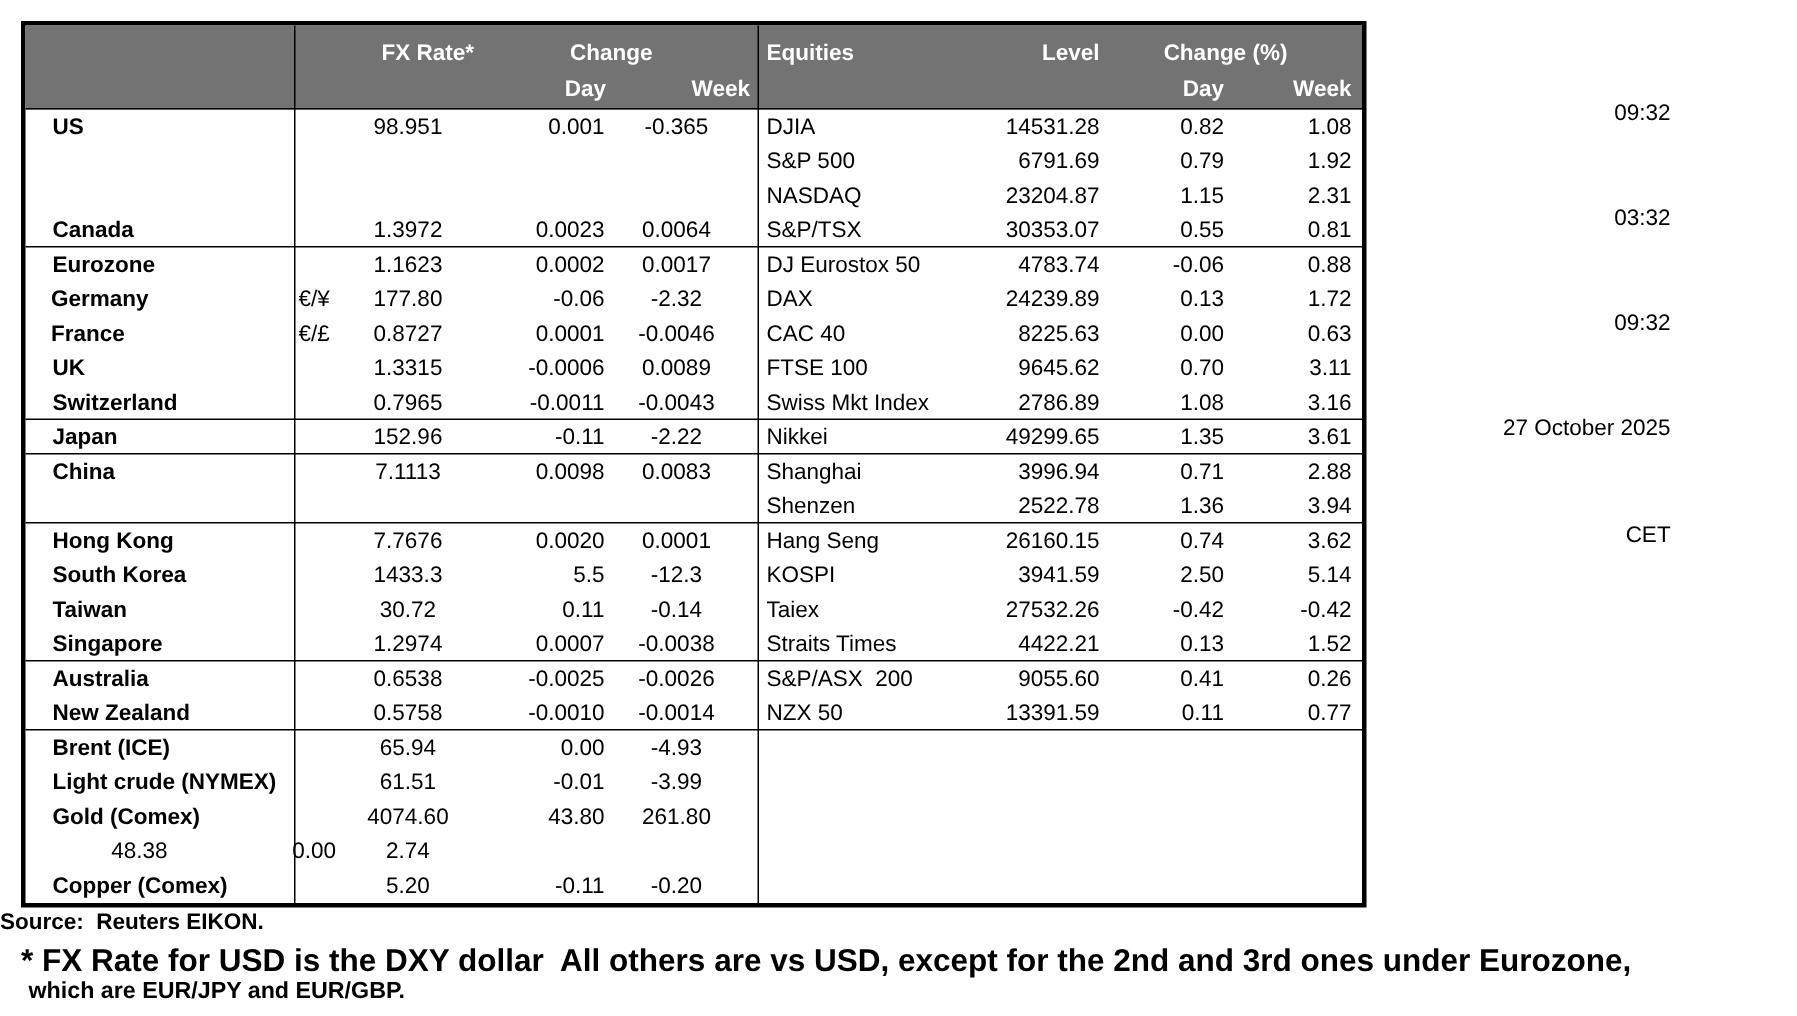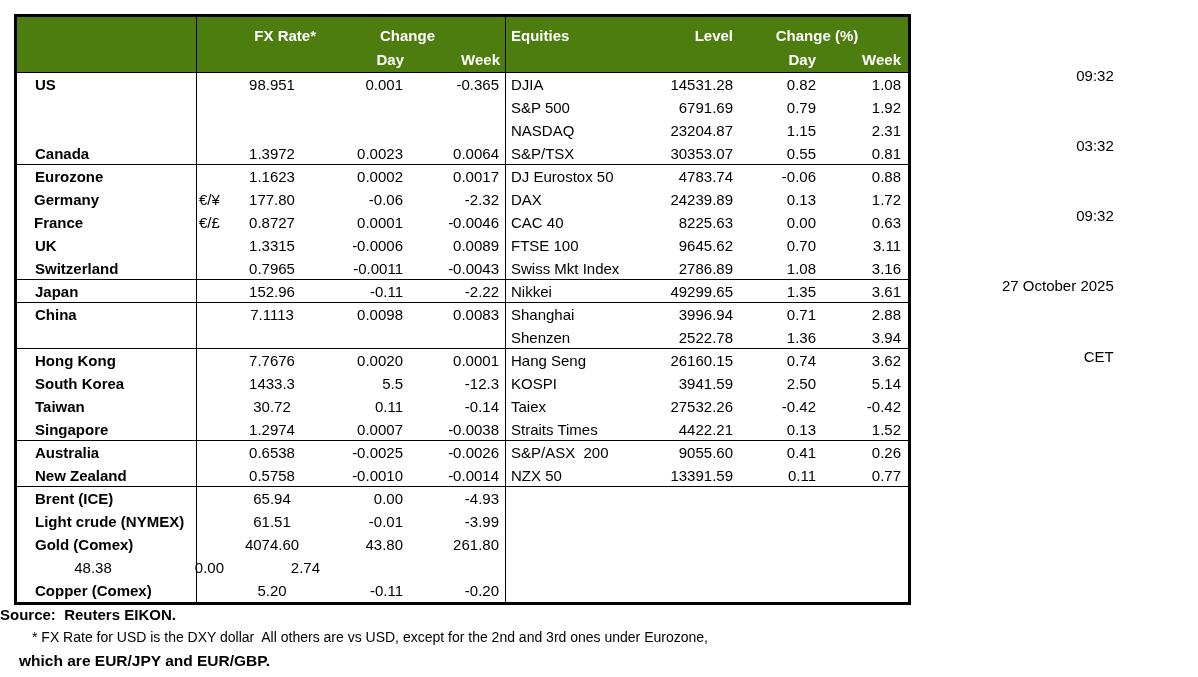--- a/index.html
+++ b/index.html
@@ -20,21 +20,21 @@
   .hrow2 { height:22px; line-height:20px; border-bottom:1px solid #000; }
   .r { display:flex; height:23px; line-height:23px; font-size:15px; box-sizing:border-box; }
   .r.group-end { border-bottom:1px solid #000; }
   .c { box-sizing:border-box; white-space:pre; overflow:hidden; }
   
   .c-label   { width:179px; padding-left:18px; font-weight:bold; }
   .c-label.ind { padding-left:17px; }
   .c-pair    { width:32px;  padding-left:3px; }
   .c-rate    { width:88px;  text-align:center; }
   .c-day     { width:87px;  text-align:right; }
-  .c-week    { width:96px;  text-align:right; }
+  .c-week    { width:96px;  text-align:center; }
   .c-gap     { width:7px; }
   
   .c-eq      { width:137px; padding-left:5px; }
   .c-level   { width:90px;  text-align:right; }
   .c-eqday   { width:83px;  text-align:right; }
   .c-eqweek  { width:85px;  text-align:right; }
   
   .h-sp1     { width:179px; }
   .h-fxrate  { width:120px; text-align:right; }
   .h-change  { width:183px; text-align:center; }
@@ -50,28 +50,28 @@
   .h2-day2   { width:83px;  text-align:right; }
   .h2-week2  { width:85px;  text-align:right; }
   
   .vline { position:absolute; top:0; bottom:0; width:1px; background:#000; }
   .v1 { left:179px; }
   .v2 { left:488px; }
   
   .times { position:absolute; left:1002px; top:17px; font-size:15px; line-height:23.4px; white-space:pre;text-align:right; }
   
   .src  { position:absolute; left:0; top:606px; font-size:15px; font-weight:bold; white-space:pre; }
-  .fn1  { position:absolute; left:32px; top:629px; font-size:14px; font-weight:normal; white-space:pre; }
+  .fn1  { position:absolute; left:14px; top:629px; font-size:21px; font-weight:bold; white-space:pre; }
   .fn2  { position:absolute; left:19px; top:652px; font-size:15.5px; font-weight:bold; white-space:pre; }
 </style>
 </head>
 <body>
 
 <div class="tbl">
-  <div class="hdr" style="background: #4d7c0f; color: rgb(255, 255, 255);">
+  <div class="hdr" style="background: #737373; color: rgb(255, 255, 255);">
     <div class="hrow hrow1">
       <div class="c h-sp1"></div>
       <div class="c h-fxrate">FX Rate*</div>
       <div class="c h-change">Change</div>
       <div class="c h-gap"></div>
       <div class="c h-equities">Equities</div>
       <div class="c h-level">Level</div>
       <div class="c h-chpct">Change (%)</div>
     </div>
     <div class="hrow hrow2">

